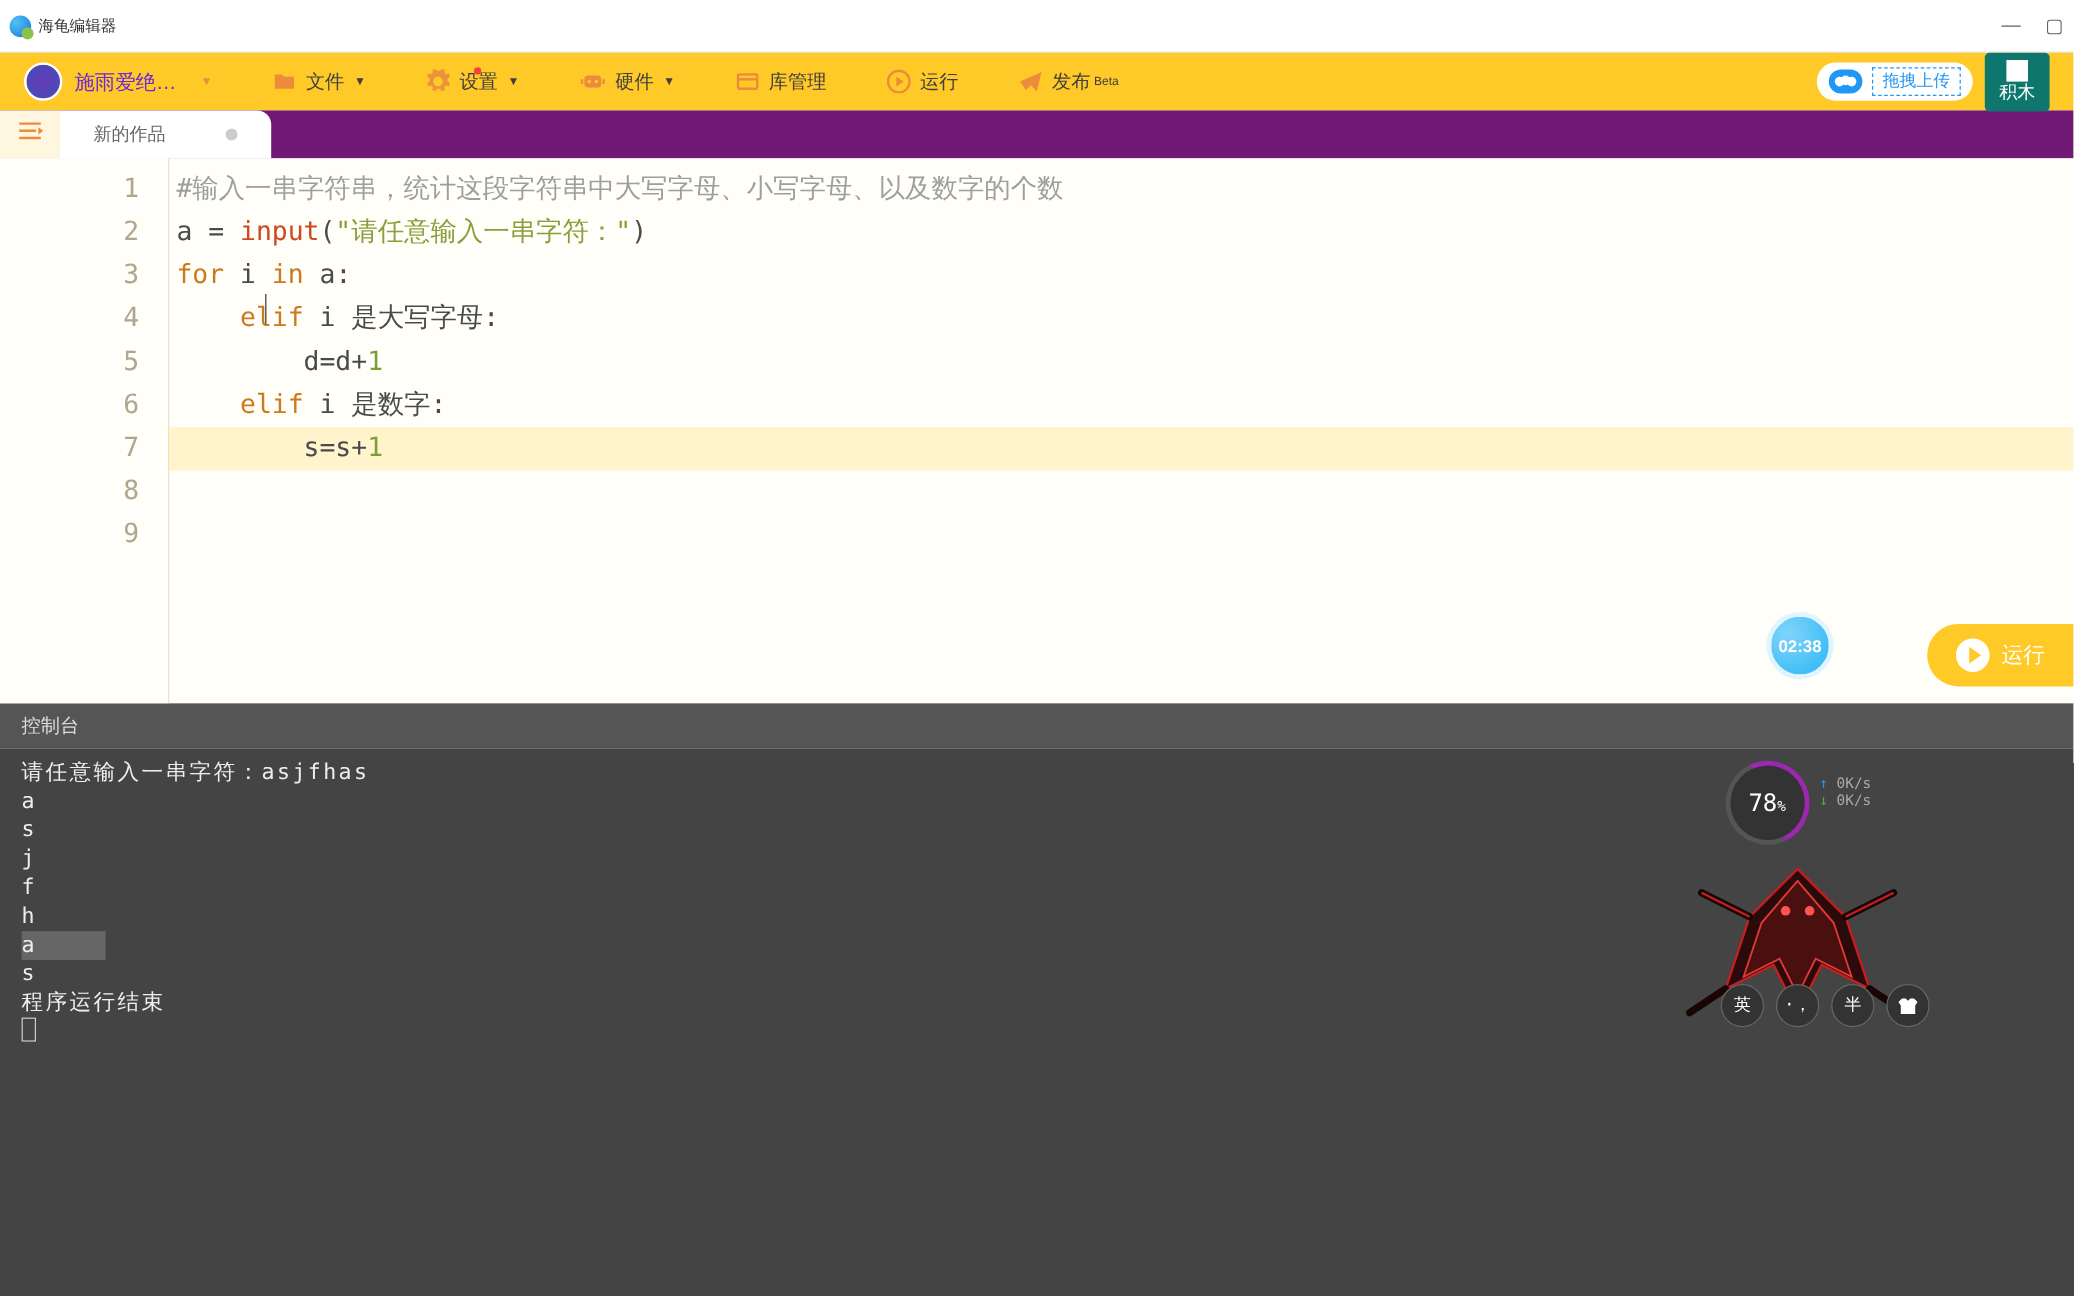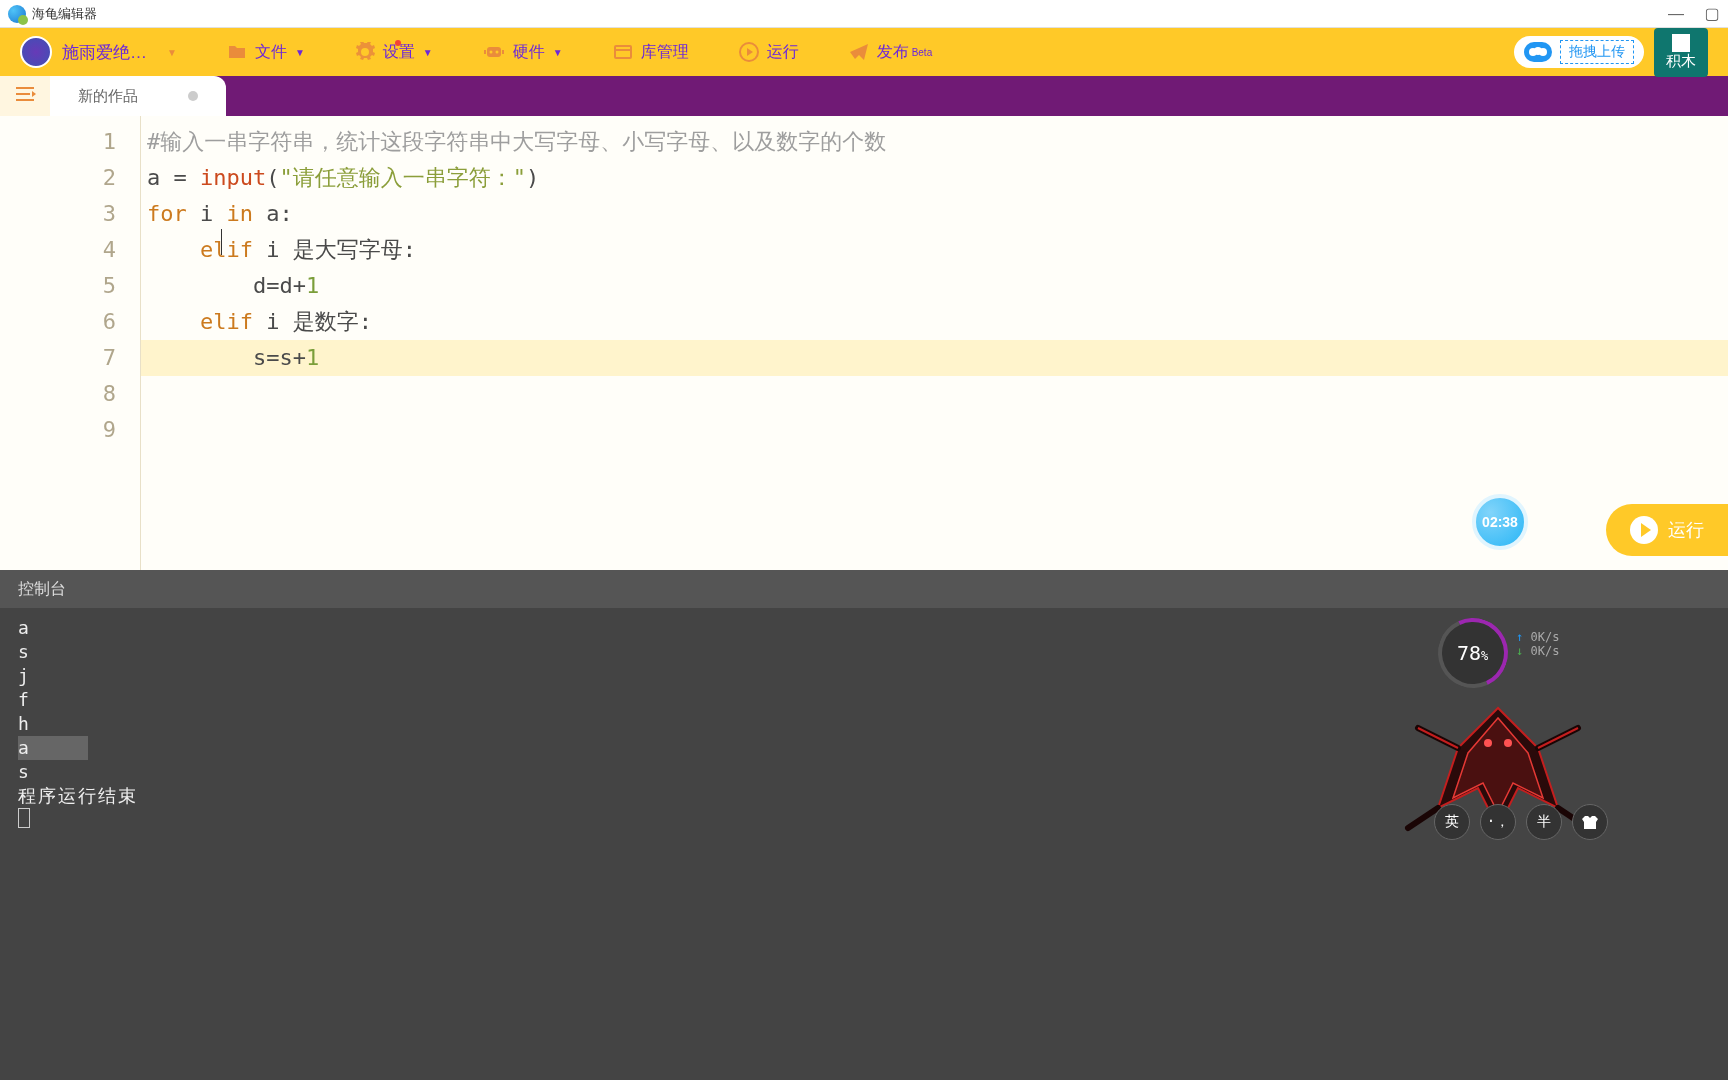--- a/index.html
+++ b/index.html
@@ -1,29 +1,29 @@
 <!DOCTYPE html>
 <html><head>
 <meta charset="utf-8">
 <style>
 * { margin: 0; padding: 0; box-sizing: border-box; }
 body { font-family: "Microsoft YaHei", sans-serif; width: 1728px; height: 1080px; overflow: hidden; background: #fff; }
 
-.titlebar { height: 28px; background: #fff; display: flex; align-items: center; padding: 0 8px; border-bottom: 1px solid #e0e0e0; }
+.titlebar { height: 44px; background: #fff; display: flex; align-items: center; padding: 0 8px; border-bottom: 1px solid #e0e0e0; }
 .titlebar-icon { width: 18px; height: 18px; margin-right: 6px; border-radius: 50%; background: radial-gradient(circle at 30% 30%, #4fc3f7, #1976d2); position: relative; }
 .titlebar-icon::after { content: ''; position: absolute; right: -2px; bottom: -2px; width: 10px; height: 10px; background: #8bc34a; border-radius: 50%; }
 .titlebar-text { font-size: 13px; color: #333; }
 .titlebar-controls { margin-left: auto; display: flex; gap: 20px; }
 .titlebar-btn { width: 16px; height: 16px; display: flex; align-items: center; justify-content: center; cursor: pointer; color: #666; }
 
 .toolbar { height: 48px; background: #ffc928; display: flex; align-items: center; padding: 0 20px; }
 .user-avatar { width: 32px; height: 32px; border-radius: 50%; background: radial-gradient(circle, #673ab7, #3f51b5); border: 2px solid #fff; margin-right: 10px; }
 .user-name { color: #6d28d9; font-size: 17px; margin-right: 4px; }
 .dropdown-caret { color: #ea8c3b; font-size: 10px; margin-left: 16px; }
-.toolbar-item { display: flex; align-items: center; color: #6d28d9; font-size: 16px; margin-left: 50px; cursor: pointer; position: relative; }
+.toolbar-item { display: flex; align-items: center; color: #404040; font-size: 16px; margin-left: 50px; cursor: pointer; position: relative; }
 .toolbar-icon { margin-right: 8px; display: inline-flex; }
 .toolbar-caret { font-size: 10px; margin-left: 8px; }
 .red-dot { position: absolute; top: -2px; left: 40px; width: 6px; height: 6px; background: #f44336; border-radius: 50%; }
 .beta-tag { font-size: 10px; margin-left: 3px; }
 .toolbar-right { margin-left: auto; display: flex; align-items: center; gap: 10px; }
 .cloud-btn { background: #fff; border-radius: 20px; padding: 4px 10px; display: flex; align-items: center; gap: 8px; }
 .cloud-icon { width: 28px; height: 20px; background: #2196f3; border-radius: 10px; display: flex; align-items: center; justify-content: center; }
 .upload-text { color: #2196f3; font-size: 14px; border: 1px dashed #2196f3; padding: 2px 8px; }
 .blocks-btn { background: #0f766e; color: #fff; padding: 6px 12px; border-radius: 4px; display: flex; align-items: flex-end; font-size: 15px; flex-direction: column; }
 .blocks-icon { width: 18px; height: 18px; background: #fff; margin-right: 6px; }
@@ -221,20 +221,21 @@
         <div class="play-tri"></div>
       </div>
     <span>运行</span>
   </div>
 </div>
 
 <div class="console-header">
   <span>控制台</span>
 </div>
 <div class="console-body">
+  <div class="console-line">请任意输入一串字符：asjfhas</div>
   <div id="console-out">
       <div class="console-line">a</div>
       <div class="console-line">s</div>
       <div class="console-line">j</div>
       <div class="console-line">f</div>
       <div class="console-line">h</div>
       <div class="console-line"><span class="console-hl">a</span></div>
       <div class="console-line">s</div>
     </div>
   <div class="console-line">程序运行结束</div>

